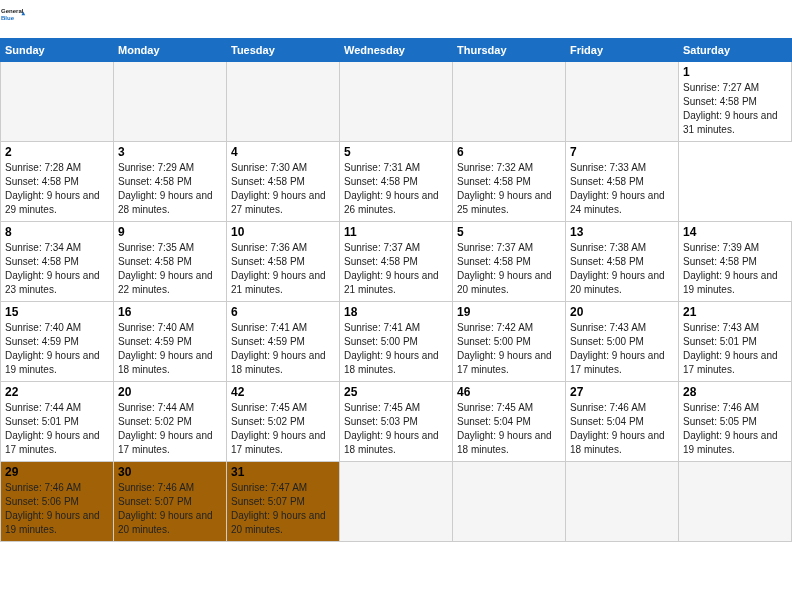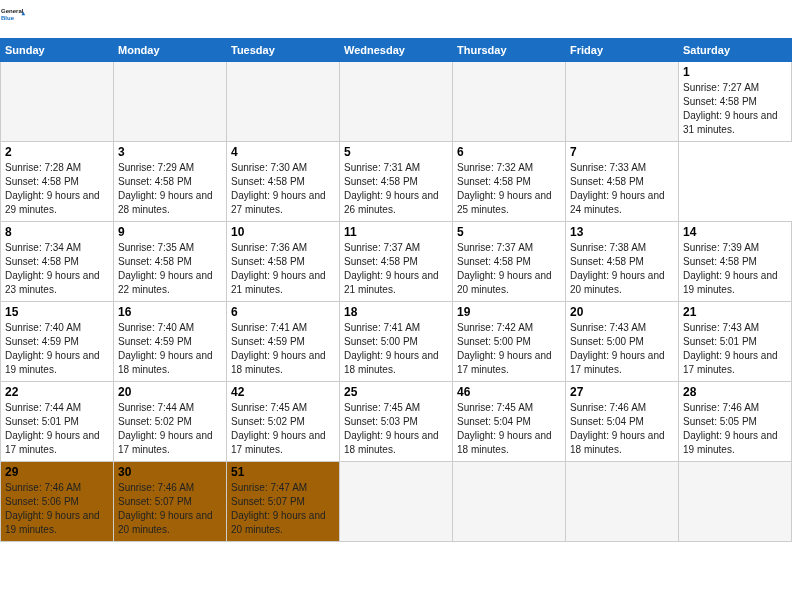--- a/index.html
+++ b/index.html
@@ -244,21 +244,21 @@
         <tr>
           <td>
             <span class="day-num">29</span>
           <div class="day-info">Sunrise: 7:46 AM<br>Sunset: 5:06 PM<br>Daylight: 9 hours and 19 minutes.</div>
           </td>
           <td>
             <span class="day-num">30</span>
           <div class="day-info">Sunrise: 7:46 AM<br>Sunset: 5:07 PM<br>Daylight: 9 hours and 20 minutes.</div>
           </td>
           <td>
-            <span class="day-num">51</span>
+            <span class="day-num">31</span>
           <div class="day-info">Sunrise: 7:47 AM<br>Sunset: 5:07 PM<br>Daylight: 9 hours and 20 minutes.</div>
           </td>
           <td class="empty-cell"></td>
           <td class="empty-cell"></td>
           <td class="empty-cell"></td>
           <td class="empty-cell"></td>
         </tr>
       </tbody>
   </table>
 </div>

